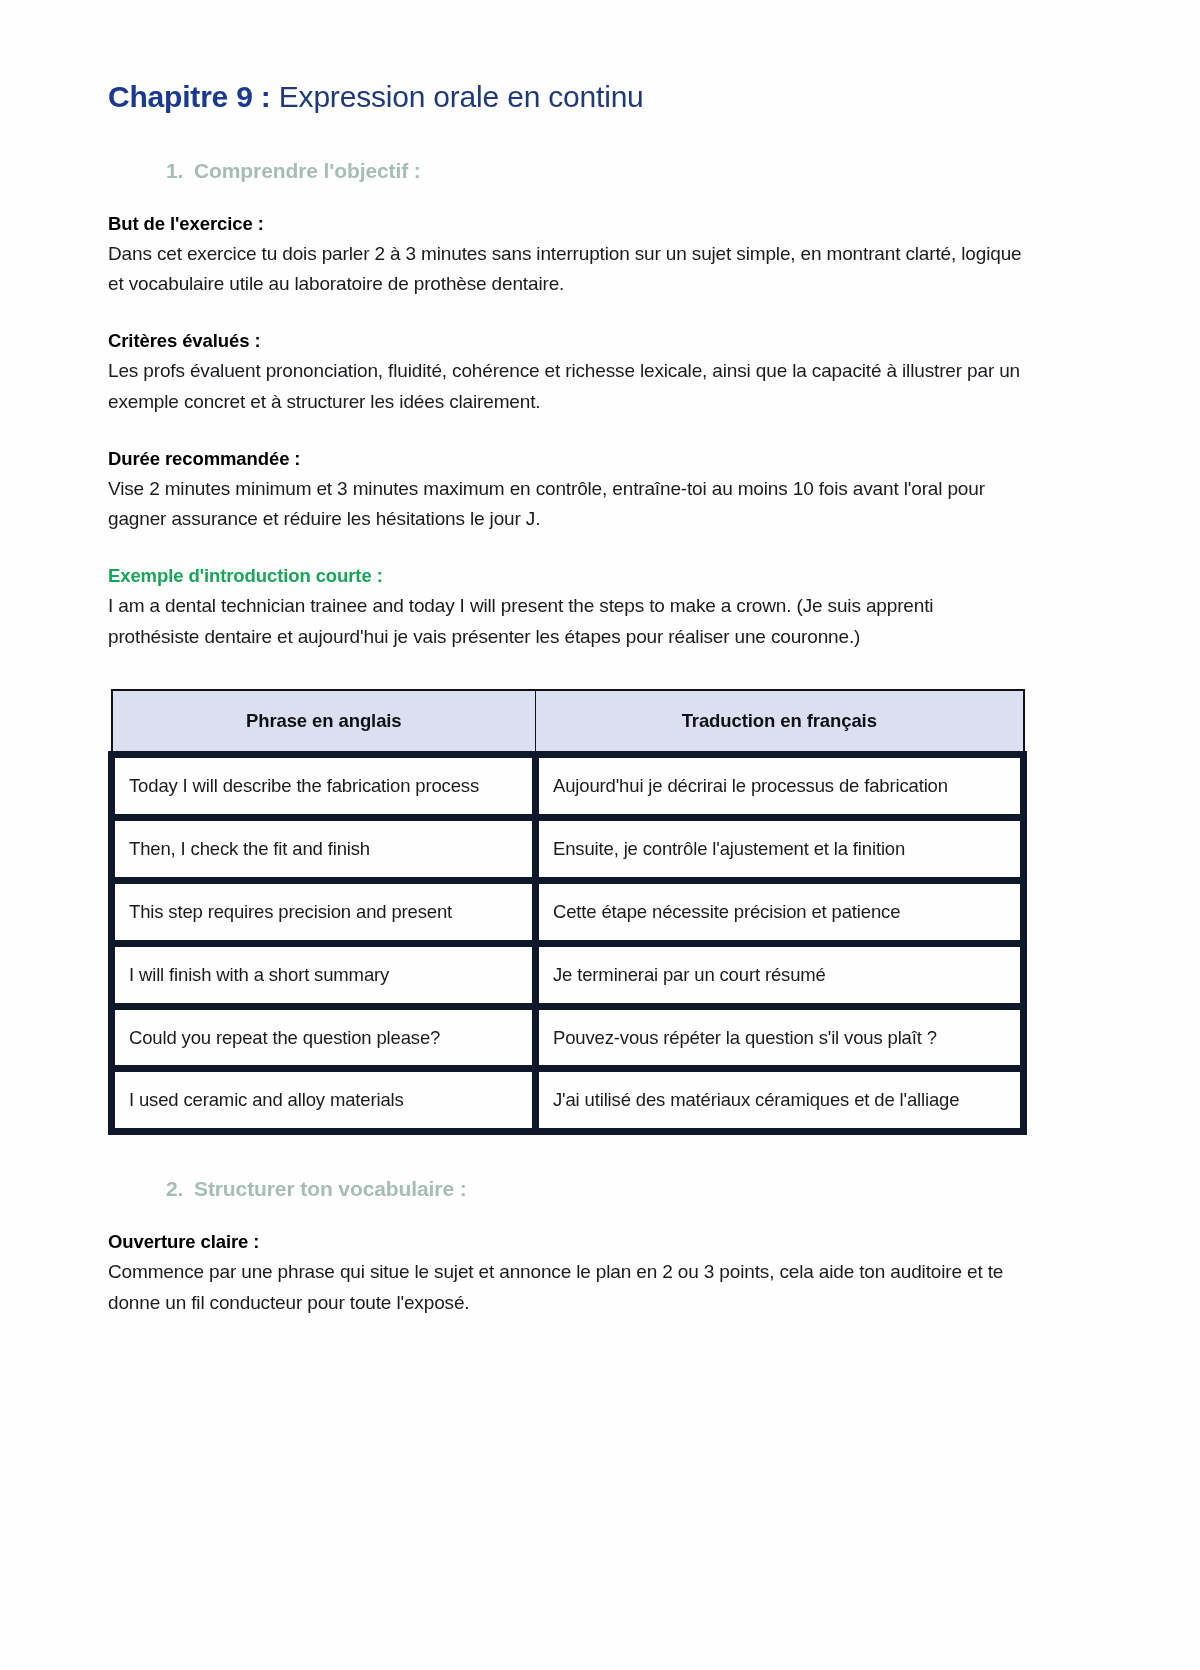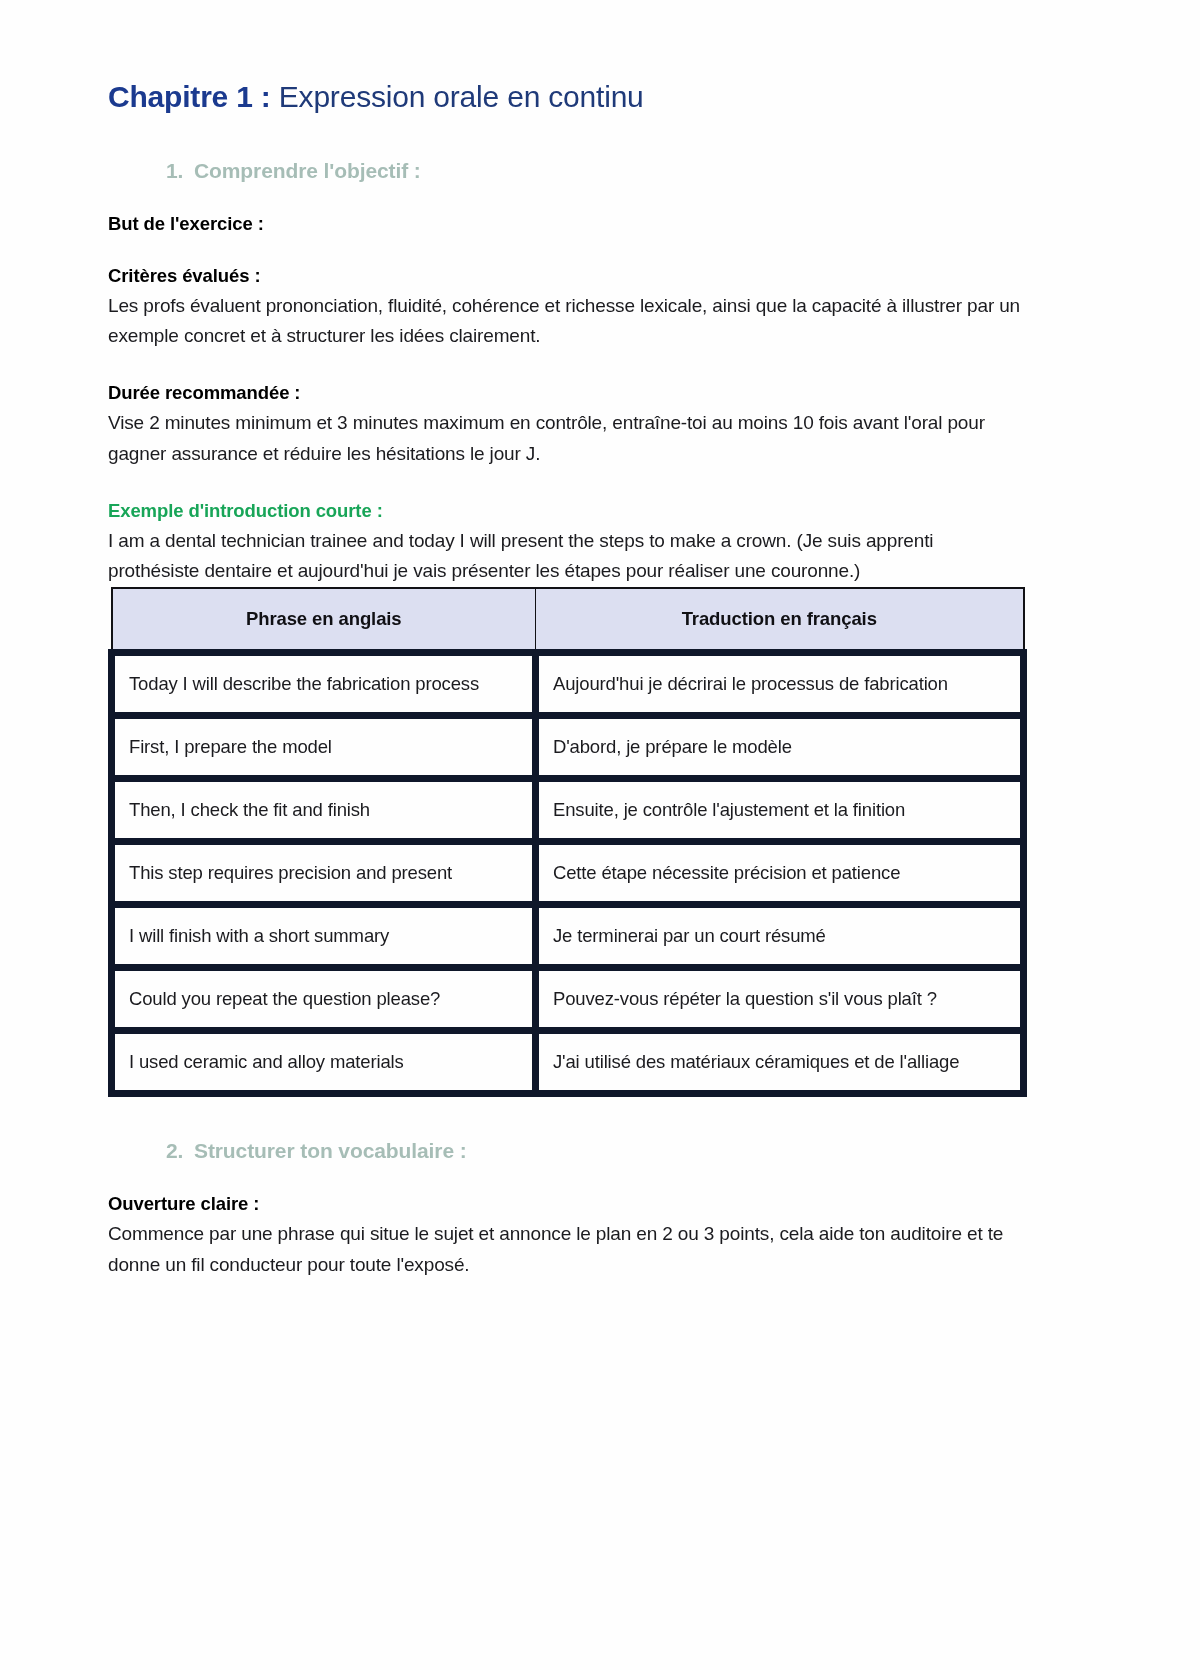--- a/index.html
+++ b/index.html
@@ -69,20 +69,21 @@
     margin: 0;
     font-size: 19px;
     line-height: 1.62;
     color: #1b1b1f;
     letter-spacing: -0.15px;
     max-width: 920px;
   }
 
   
   .phrase-table {
+    margin-top: 36px;
     border-collapse: collapse;
     width: 912px;
     table-layout: fixed;
     border: 2px solid #111115;
   }
   .phrase-table col.c1 { width: 424px; }
   .phrase-table col.c2 { width: 488px; }
   .phrase-table th {
     background: #dcdff1;
     border: 1px solid #111115;
@@ -103,29 +104,30 @@
     vertical-align: top;
     letter-spacing: -0.15px;
   }
 </style>
 </head>
 <body>
 
 <div class="page">
 
   <h1 class="chapter-title">
-    <span class="strong">Chapitre 1 :</span><span> Expression orale en continu</span>
+    <span class="strong">Chapitre 9 :</span><span> Expression orale en continu</span>
   </h1>
 
   <h2 class="section-heading" id="sec1">
     <span class="num">1.</span><span>Comprendre l'objectif :</span>
   </h2>
 
   <div class="block">
     <p class="block-title">But de l'exercice :</p>
+    <p class="block-body">Dans cet exercice tu dois parler 2 à 3 minutes sans interruption sur un sujet simple, en montrant clarté, logique et vocabulaire utile au laboratoire de prothèse dentaire.</p>
   </div>
 
   <div class="block">
     <p class="block-title">Critères évalués :</p>
     <p class="block-body">Les profs évaluent prononciation, fluidité, cohérence et richesse lexicale, ainsi que la capacité à illustrer par un exemple concret et à structurer les idées clairement.</p>
   </div>
 
   <div class="block">
     <p class="block-title">Durée recommandée :</p>
     <p class="block-body">Vise 2 minutes minimum et 3 minutes maximum en contrôle, entraîne-toi au moins 10 fois avant l'oral pour gagner assurance et réduire les hésitations le jour J.</p>
@@ -144,24 +146,20 @@
     <thead>
       <tr>
         <th>Phrase en anglais</th>
         <th>Traduction en français</th>
       </tr>
     </thead>
     <tbody>
       <tr>
         <td>Today I will describe the fabrication process</td>
         <td>Aujourd'hui je décrirai le processus de fabrication</td>
-      </tr>
-      <tr>
-        <td>First, I prepare the model</td>
-        <td>D'abord, je prépare le modèle</td>
       </tr>
       <tr>
         <td>Then, I check the fit and finish</td>
         <td>Ensuite, je contrôle l'ajustement et la finition</td>
       </tr>
       <tr>
         <td>This step requires precision and present</td>
         <td>Cette étape nécessite précision et patience</td>
       </tr>
       <tr>

